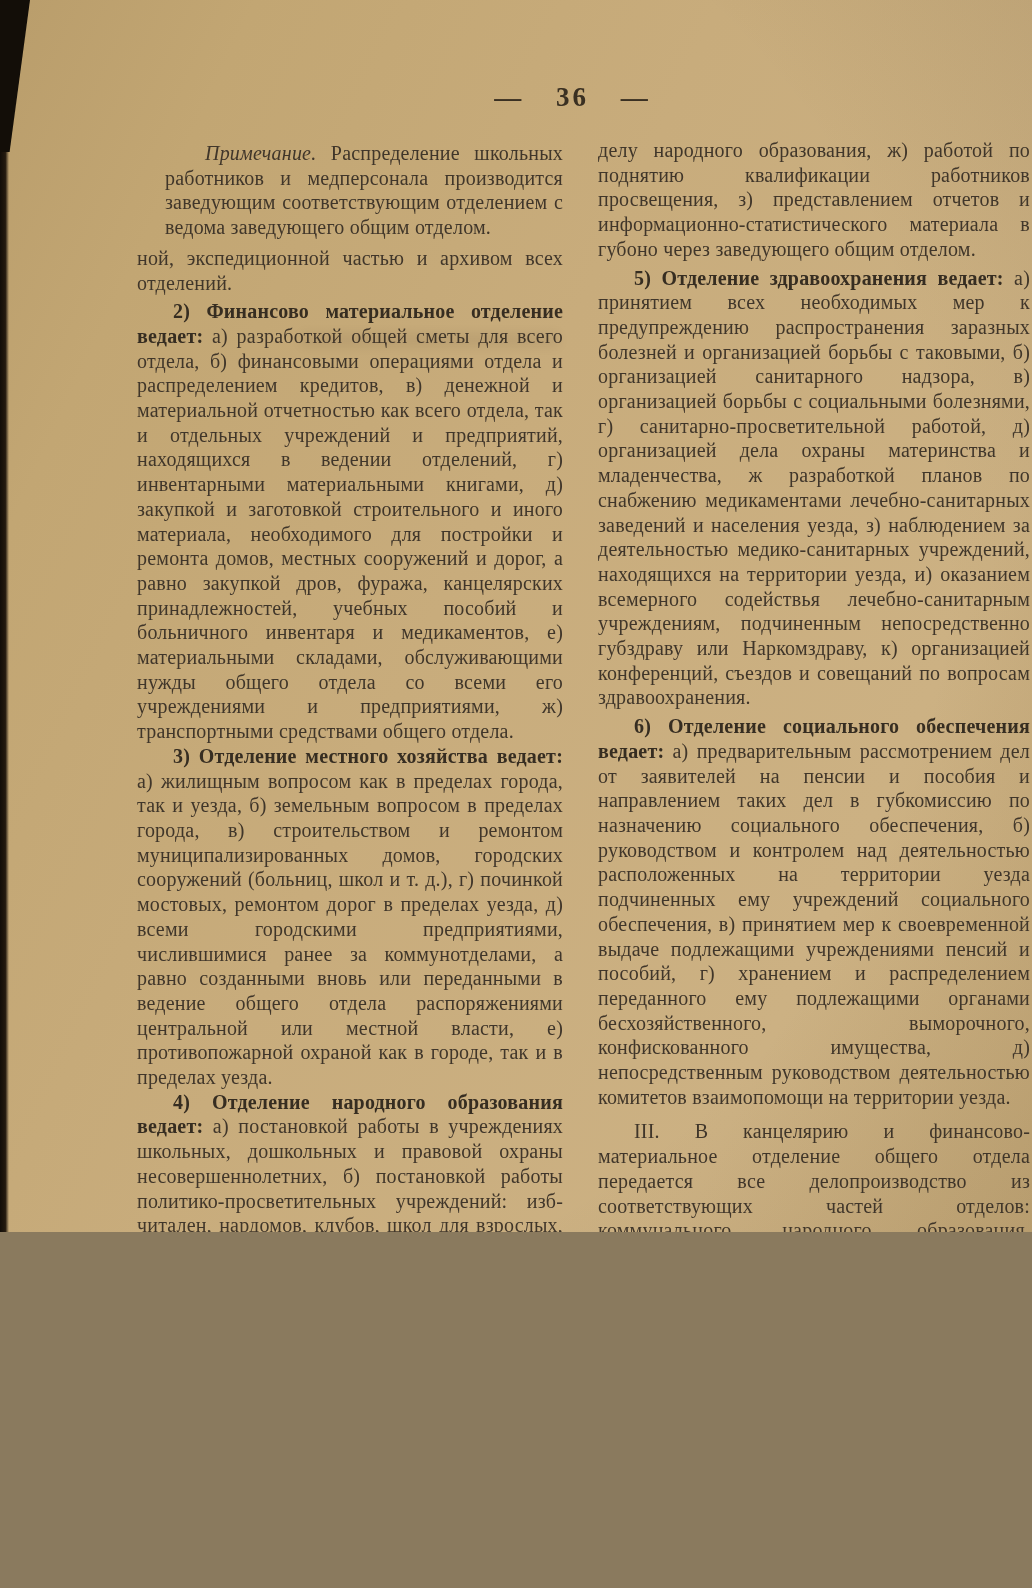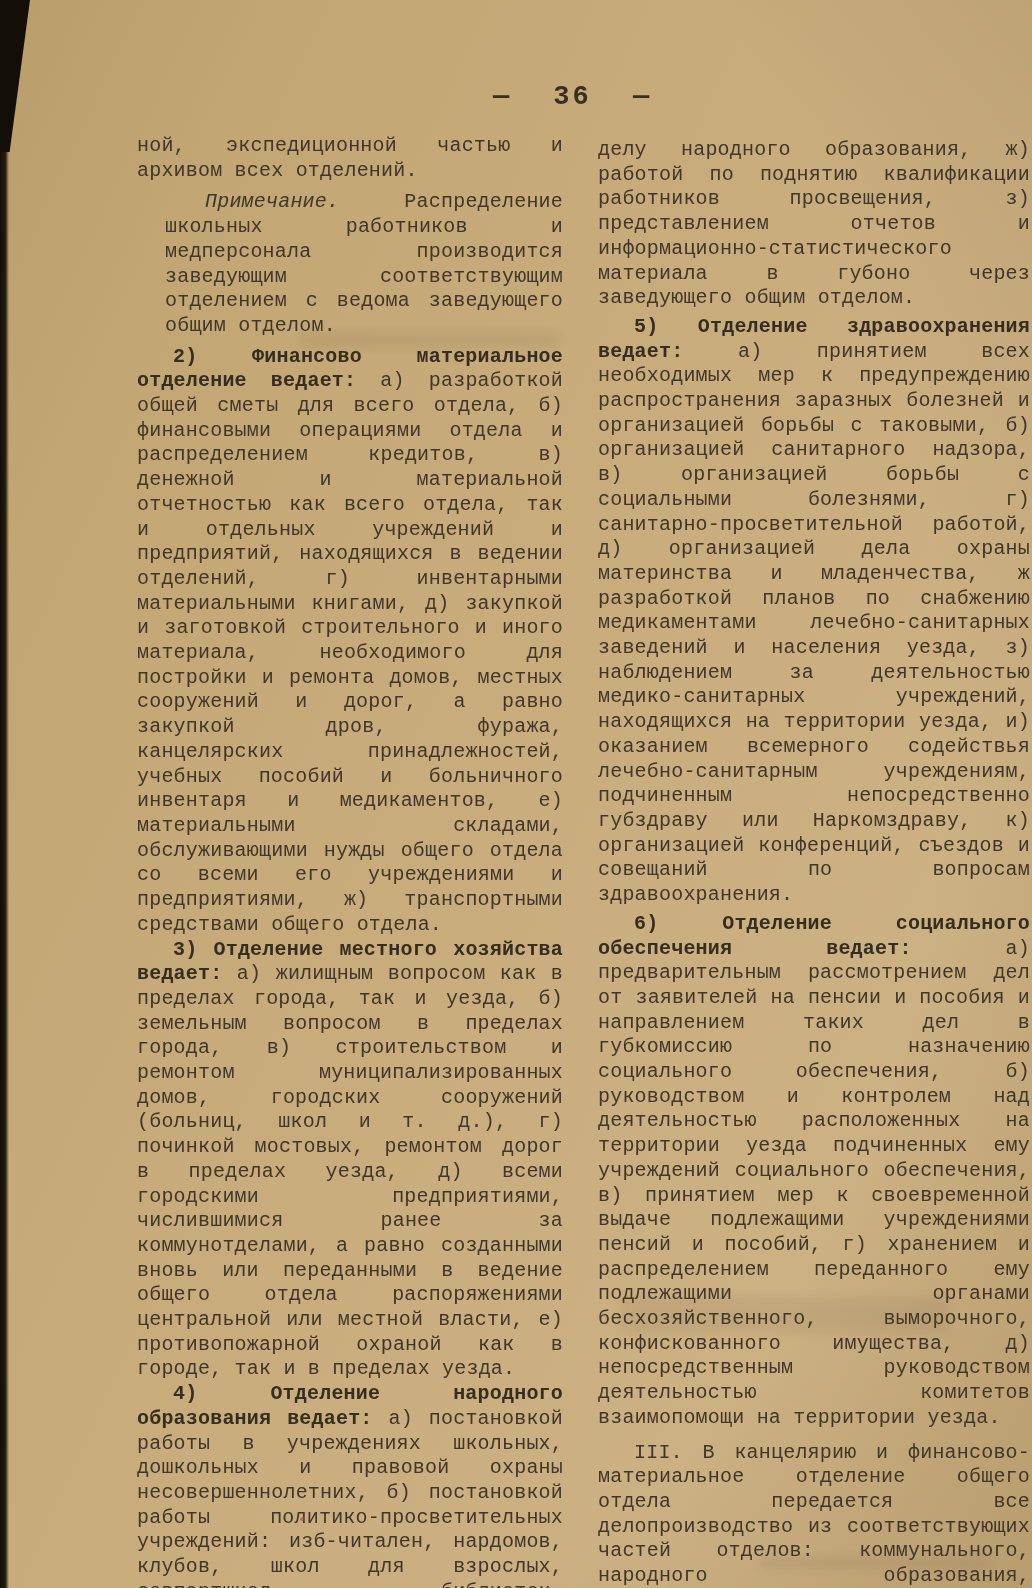--- a/index.html
+++ b/index.html
@@ -1,24 +1,24 @@
 <!DOCTYPE html>
 <html lang="ru"><head>
 <meta charset="utf-8">
 <style>
   html,body{margin:0;padding:0;background:#8a7a5e;}
   .page{
     position:relative;
-    width:1032px;height:1588px;
+    width:1032px;height:1232px;
     margin:0;
     background:
       radial-gradient(130% 110% at 20% 45%, rgba(0,0,0,0) 55%, rgba(74,56,30,0.22) 100%),
       linear-gradient(115deg,#b99d6b 0%,#c2a673 16%,#c8ac7c 45%,#ccb183 78%,#c6aa79 100%);
     overflow:hidden;
-    font-family:Liberation Mono, monospace;
+    font-family:Liberation Serif, serif;
     color:#40362a;
   }
   .edge-left{
     position:absolute;left:0;top:0;width:9px;height:1588px;
     background:linear-gradient(90deg,#120d08 0%,#241a0f 60%,rgba(42,32,20,0) 100%);
   }
   .edge-corner{
     position:absolute;left:0;top:0;width:30px;height:152px;
     background:#130e08;
     clip-path:polygon(0 0,100% 0,32% 100%,0 100%);
@@ -65,22 +65,22 @@
 </head>
 <body>
 
 <div class="page">
   <div class="edge-left"></div>
   <div class="edge-corner"></div>
 
   <div class="page-number">— 36 —</div>
 
   <div class="col col-left" id="col-left">
+      <p class="para note"><span class="i">Примечание.</span><span> Распределение школьных работников и медперсонала производится заведующим соответствующим отделением с ведома заведующего общим отделом.</span></p>
       <p class="para no-indent"><span>ной, экспедиционной частью и архивом всех отделений.</span></p>
-      <p class="para note"><span class="i">Примечание.</span><span> Распределение школьных работников и медперсонала производится заведующим соответствующим отделением с ведома заведующего общим отделом.</span></p>
       <p class="para gap-s"><span class="b">2) Финансово материальное отделение ведает:</span><span> а) разработкой общей сметы для всего отдела, б) финансовыми операциями отдела и распределением кредитов, в) денежной и материальной отчетностью как всего отдела, так и отдельных учреждений и предприятий, находящихся в ведении отделений, г) инвентарными материальными книгами, д) закупкой и заготовкой строительного и иного материала, необходимого для постройки и ремонта домов, местных сооружений и дорог, а равно закупкой дров, фуража, канцелярских принадлежностей, учебных пособий и больничного инвентаря и медикаментов, е) материальными складами, обслуживающими нужды общего отдела со всеми его учреждениями и предприятиями, ж) транспортными средствами общего отдела.</span></p>
       <p class="para"><span class="b">3) Отделение местного хозяйства ведает:</span><span> а) жилищным вопросом как в пределах города, так и уезда, б) земельным вопросом в пределах города, в) строительством и ремонтом муниципализированных домов, городских сооружений (больниц, школ и т. д.), г) починкой мостовых, ремонтом дорог в пределах уезда, д) всеми городскими предприятиями, числившимися ранее за коммунотделами, а равно созданными вновь или переданными в ведение общего отдела распоряжениями центральной или местной власти, е) противопожарной охраной как в городе, так и в пределах уезда.</span></p>
       <p class="para"><span class="b">4) Отделение народного образования ведает:</span><span> а) постановкой работы в учреждениях школьных, дошкольных и правовой охраны несовершеннолетних, б) постановкой работы политико-просветительных учреждений: изб-читален, нардомов, клубов, школ для взрослых, совпартшкол, библиотек, агитпунктов, ликпунктов, таеатров, кино и т. д., в) разработкой уездной сети массовых просветительных учреждений, г) учетом, контролем и инструктированием работы в просветительных учреждениях, д) организацией курсов, конференций, съездов и совещаний по вопросам народного образования, е) организацией и проведением кампаний помощи</span></p>
     </div>
   <div class="col col-right" id="col-right">
       <p class="para no-indent"><span>делу народного образования, ж) работой по поднятию квалификации работников просвещения, з) представлением отчетов и информационно-статистического материала в губоно через заведующего общим отделом.</span></p>
       <p class="para gap-s"><span class="b">5) Отделение здравоохранения ведает:</span><span> а) принятием всех необходимых мер к предупреждению распространения заразных болезней и организацией борьбы с таковыми, б) организацией санитарного надзора, в) организацией борьбы с социальными болезнями, г) санитарно-просветительной работой, д) организацией дела охраны материнства и младенчества, ж разработкой планов по снабжению медикаментами лечебно-санитарных заведений и населения уезда, з) наблюдением за деятельностью медико-санитарных учреждений, находящихся на территории уезда, и) оказанием всемерного содействья лечебно-санитарным учреждениям, подчиненным непосредственно губздраву или Наркомздраву, к) организацией конференций, съездов и совещаний по вопросам здравоохранения.</span></p>
       <p class="para gap-s"><span class="b">6) Отделение социального обеспечения ведает:</span><span> а) предварительным рассмотрением дел от заявителей на пенсии и пособия и направлением таких дел в губкомиссию по назначению социального обеспечения, б) руководством и контролем над деятельностью расположенных на территории уезда подчиненных ему учреждений социального обеспечения, в) принятием мер к своевременной выдаче подлежащими учреждениями пенсий и пособий, г) хранением и распределением переданного ему подлежащими органами бесхозяйственного, выморочного, конфискованного имущества, д) непосредственным руководством деятельностью комитетов взаимопомощи на территории уезда.</span></p>
       <p class="para gap-m"><span>III. В канцелярию и финансово-материальное отделение общего отдела передается все делопроизводство из соответствующих частей отделов: коммунального, народного образования, здравоохранения и социального обеспечения, ведающих функциями, указанными в пп. 1 и 9 ст. II настоящей инструкции.</span></p>
     </div>

